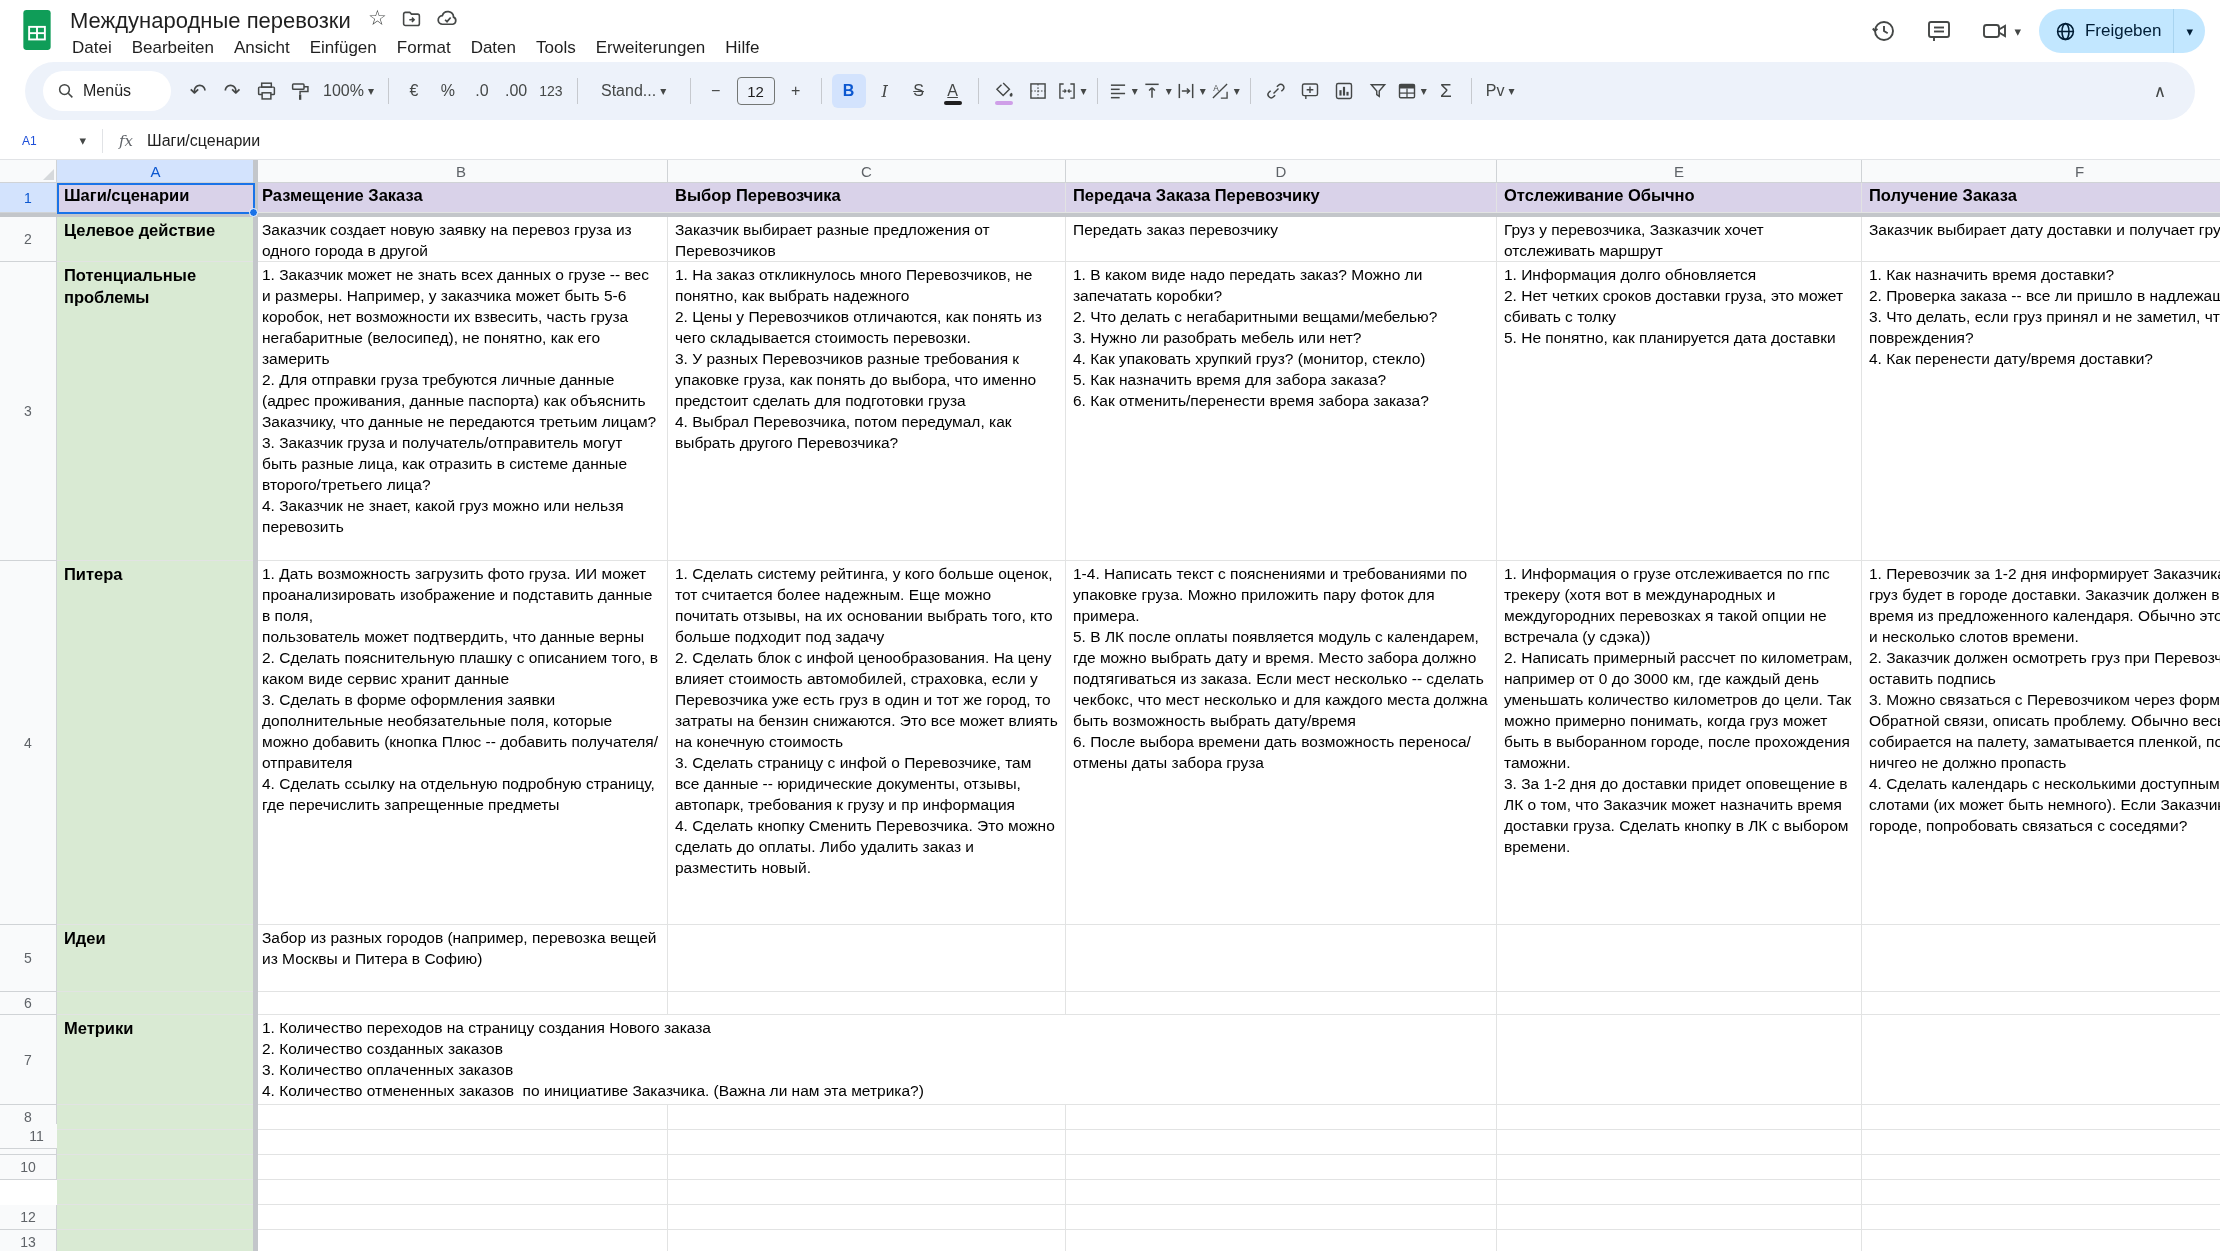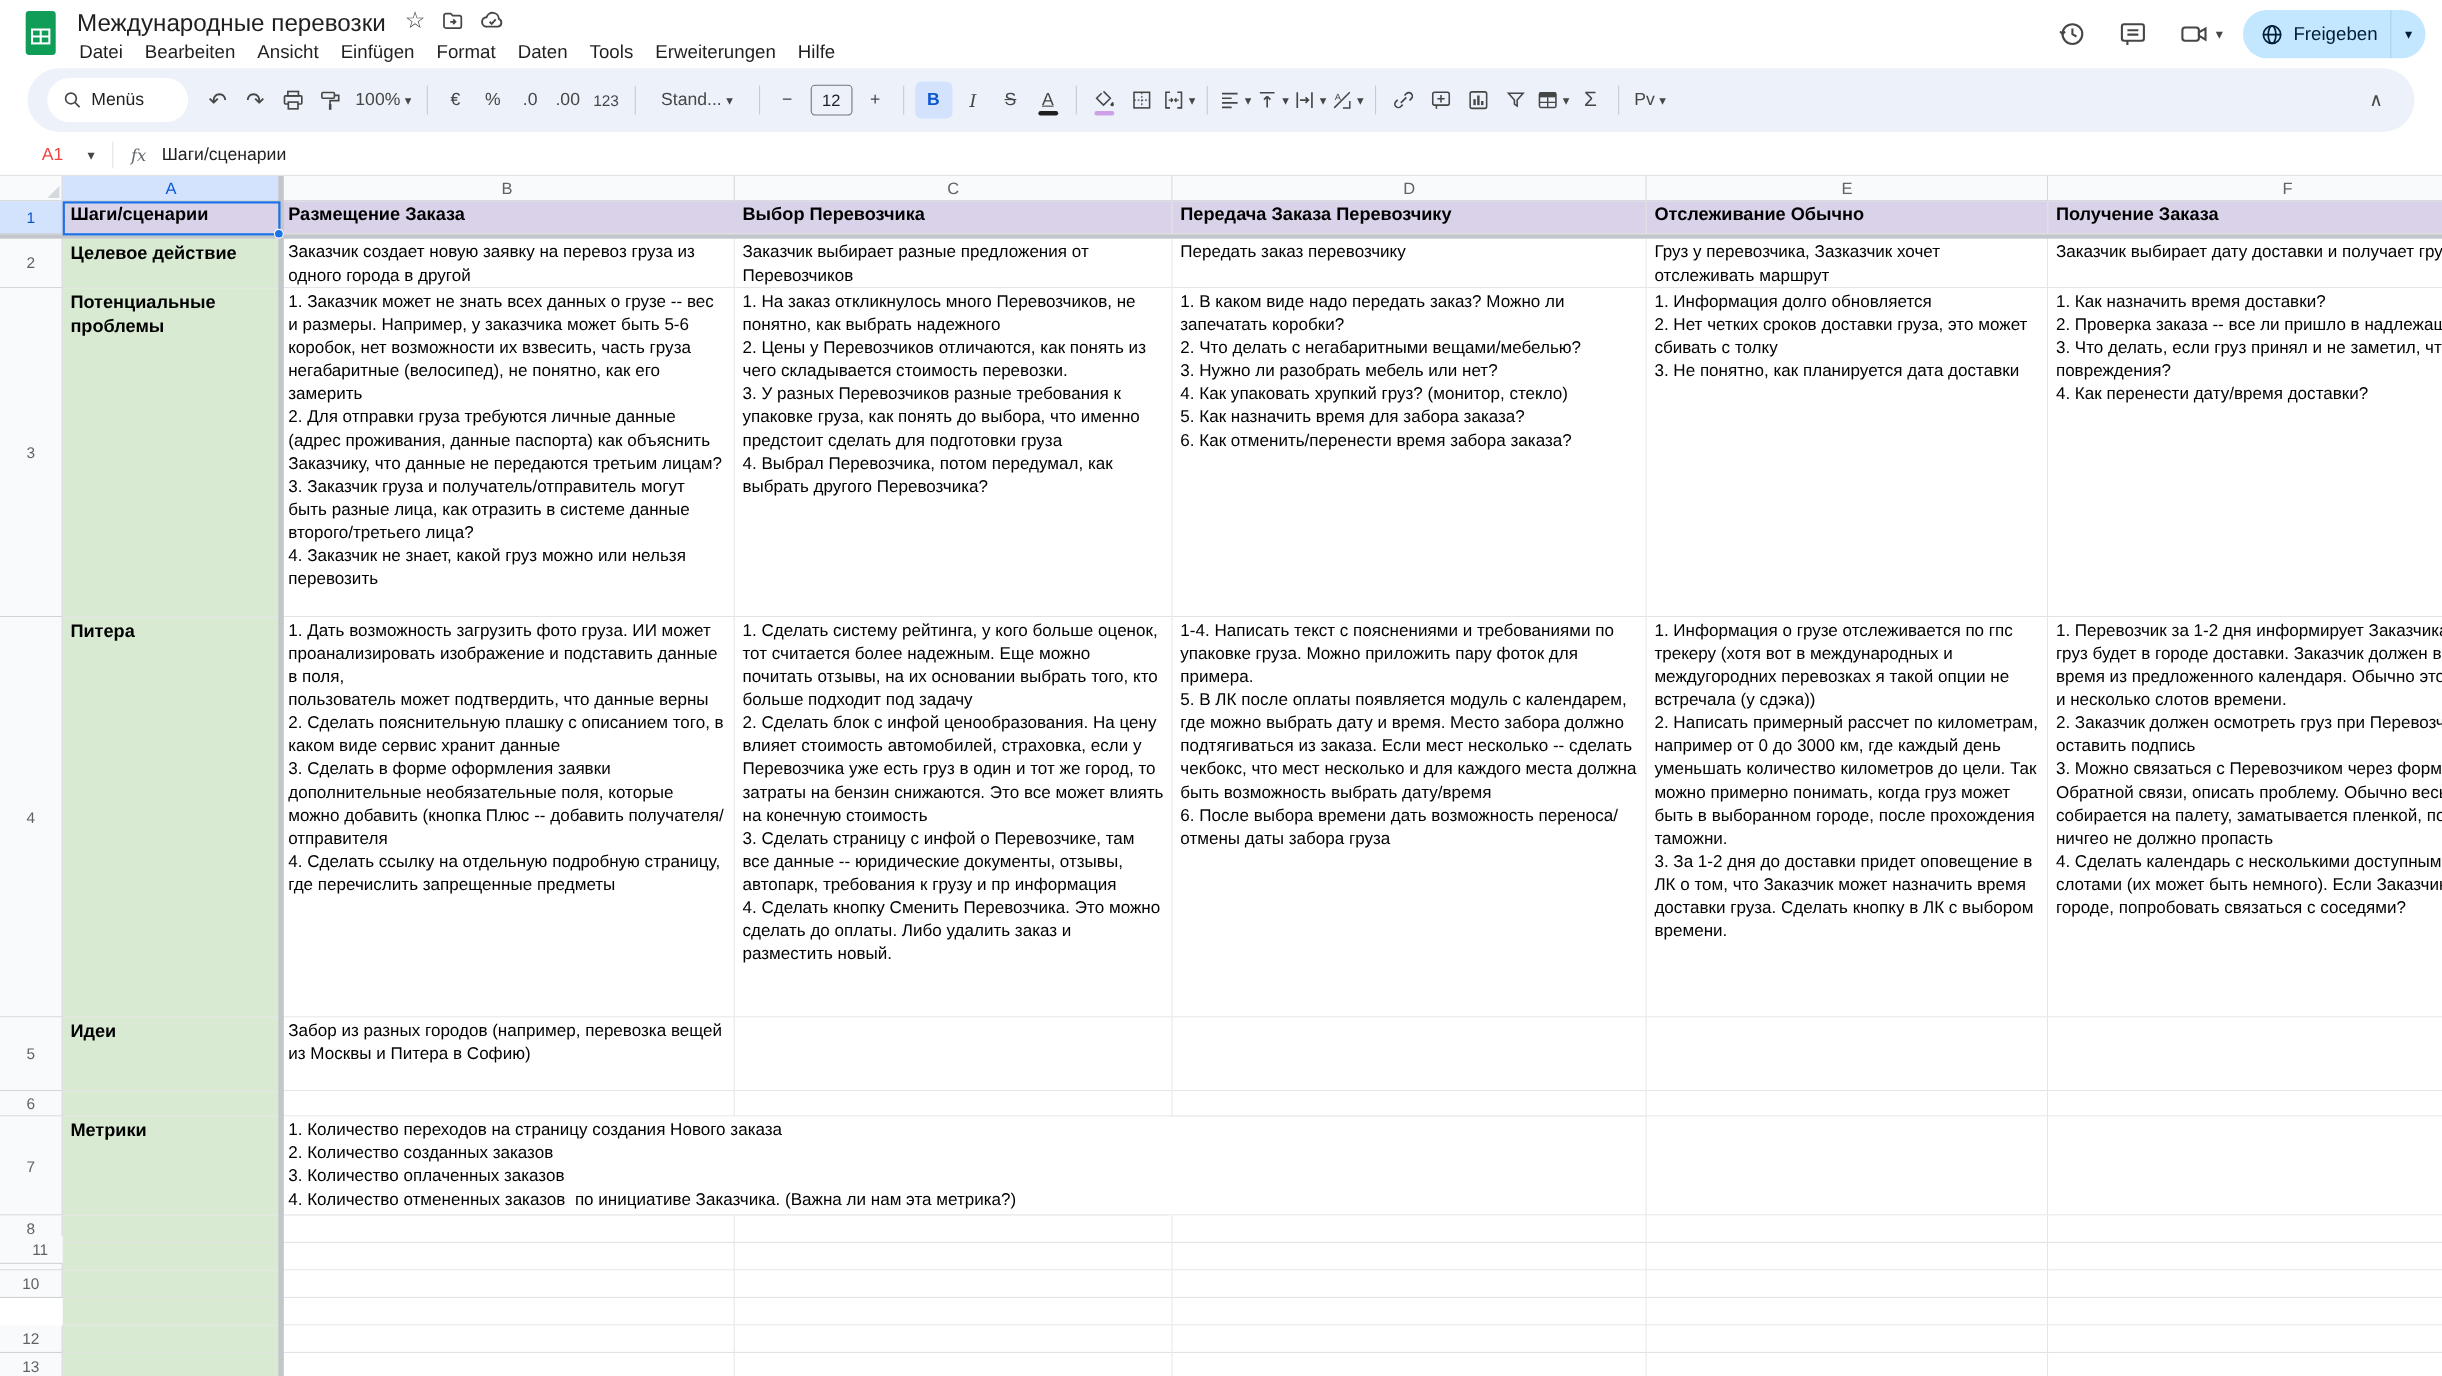--- a/index.html
+++ b/index.html
@@ -46,21 +46,21 @@
   .colorbar::after { content:""; position:absolute; left:6px; right:6px; bottom:3px; height:4px; border-radius:2px; }
   .colorbar.black::after { background:#1f1f1f; }
   .colorbar.purple::after { background:#cf9fe8; }
   .tb-spring { flex:1; }
   .collapse { font-size:17px; color:#444746; }
 
   
   .fxbar { position:absolute; left:0; top:122px; width:2220px; height:38px; background:#fff;
     border-bottom:1px solid #e1e3e6; display:flex; align-items:center; }
   .namebox { width:96px; display:flex; align-items:center; justify-content:space-between; padding:0 10px 0 22px; }
-  .namebox .ref { font-size:16px; color:#ef4444;margin-left:16px; }
+  .namebox .ref { font-size:12px; color:#1d4ed8; }
   .fx-sep { width:1px; height:24px; background:#e1e3e6; margin:0 6px; }
   .fx { font-style:italic; font-family:"DejaVu Serif",serif; color:#5f6368; font-size:15px; margin:0 14px 0 10px; }
   .fx-value { font-size:16px; color:#1f1f1f; }
 
   
   .hdr { position:absolute; background:#f9fafb; border-right:1px solid #d0d3d6; border-bottom:1px solid #d0d3d6;
     display:flex; align-items:center; justify-content:center; font-size:15px; color:#5f6368; }
   .hdr.sel { background:#d3e3fd; color:#0b57d0; font-weight:500; }
   .rowhdr { font-size:14px; }
   .corner { position:absolute; left:0; top:160px; width:57px; height:23px; background:#f9fafb;
@@ -350,21 +350,21 @@
 3. У разных Перевозчиков разные требования к упаковке груза, как понять до выбора, что именно предстоит сделать для подготовки груза
 4. Выбрал Перевозчика, потом передумал, как выбрать другого Перевозчика?</div>
 <div class="cell" style="left:1066px;top:262px;width:431px;height:299px;">1. В каком виде надо передать заказ? Можно ли запечатать коробки?
 2. Что делать с негабаритными вещами/мебелью?
 3. Нужно ли разобрать мебель или нет?
 4. Как упаковать хрупкий груз? (монитор, стекло)
 5. Как назначить время для забора заказа?
 6. Как отменить/перенести время забора заказа?</div>
 <div class="cell" style="left:1497px;top:262px;width:365px;height:299px;">1. Информация долго обновляется
 2. Нет четких сроков доставки груза, это может сбивать с толку
-3. Не понятно, как планируется дата доставки</div>
+5. Не понятно, как планируется дата доставки</div>
 <div class="cell" style="left:1862px;top:262px;width:436px;height:299px;">1. Как назначить время доставки?
 2. Проверка заказа -- все ли пришло в надлежащем виде
 3. Что делать, если груз принял и не заметил, что есть повреждения?
 4. Как перенести дату/время доставки?</div>
 
 <div class="cell gcol" style="left:57px;top:561px;width:198px;height:364px;">Питера</div>
 <div class="cell" style="left:255px;top:561px;width:413px;height:364px;">1. Дать возможность загрузить фото груза. ИИ может проанализировать изображение и подставить данные в поля,
 пользователь может подтвердить, что данные верны
 2. Сделать пояснительную плашку с описанием того, в каком виде сервис хранит данные
 3. Сделать в форме оформления заявки дополнительные необязательные поля, которые можно добавить (кнопка Плюс -- добавить получателя/отправителя

